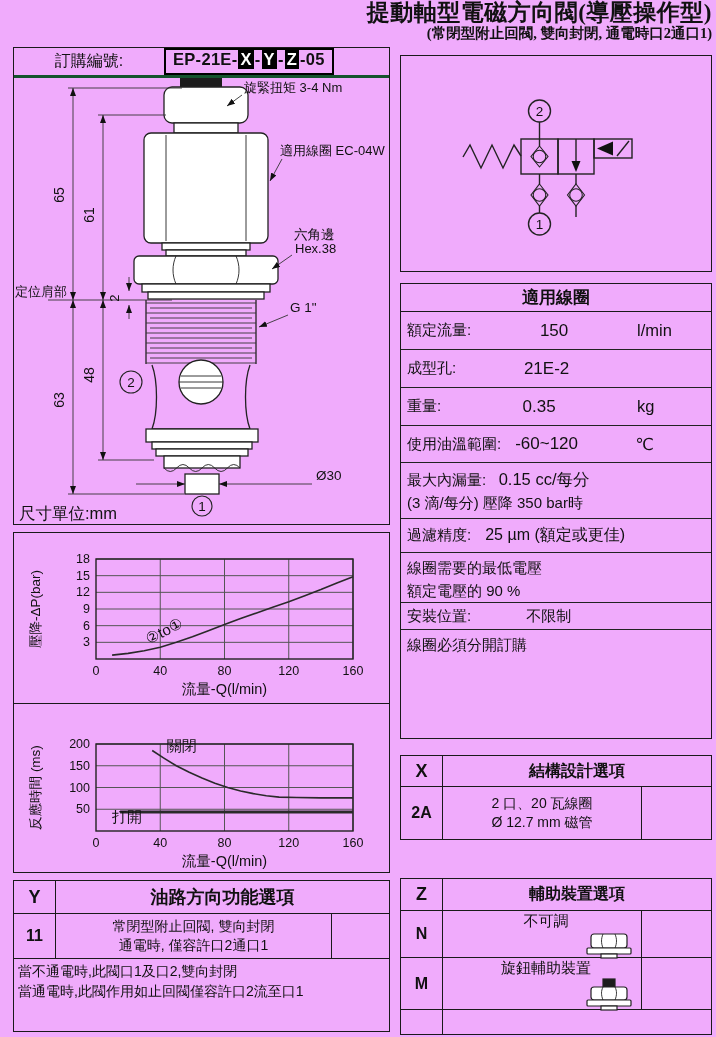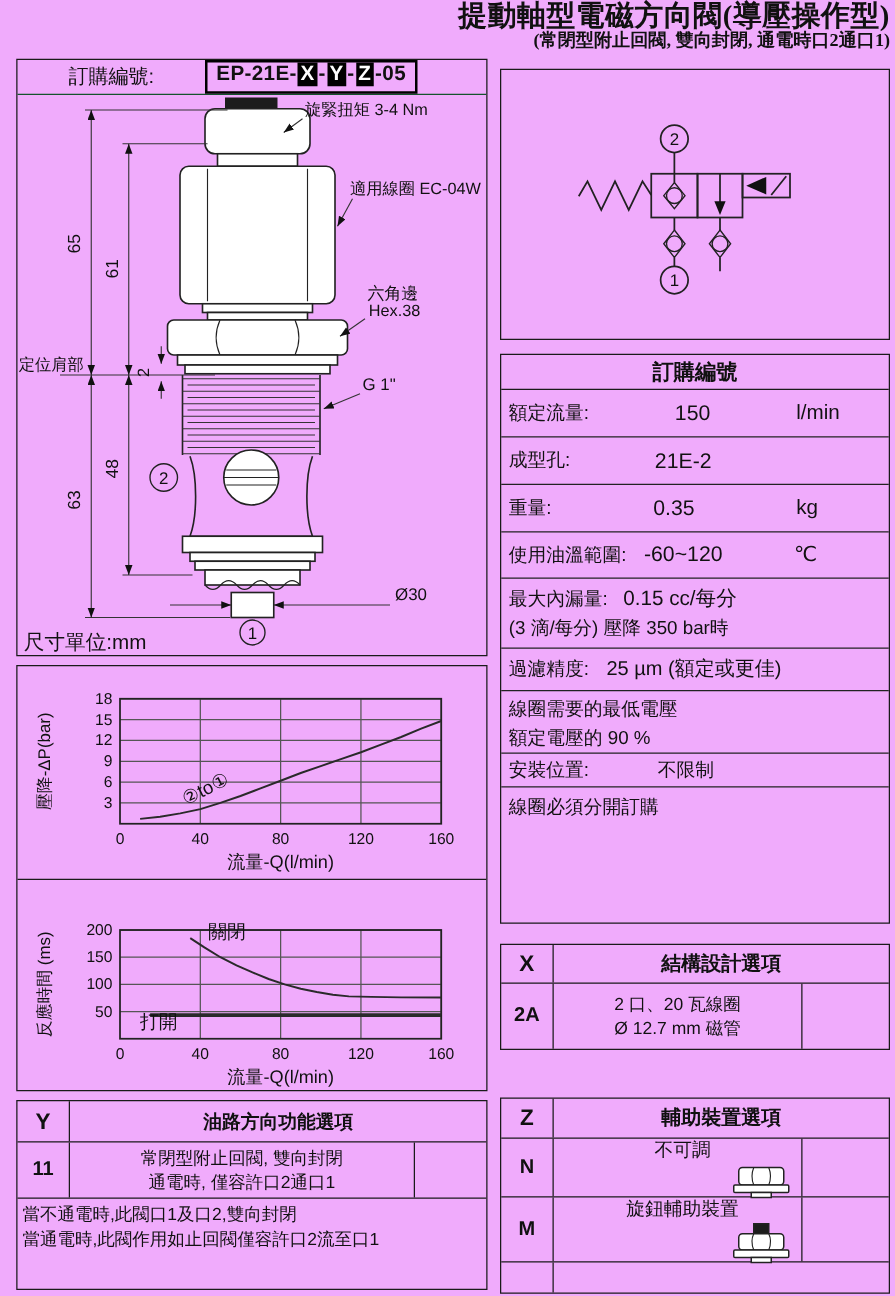--- a/index.html
+++ b/index.html
@@ -5,21 +5,21 @@
   html,body{margin:0;padding:0;background:#fff;}
   .page{position:relative;width:716px;height:1037px;background:#f0abfc;
         font-family:"Liberation Sans","DejaVu Sans",sans-serif;color:#111;overflow:hidden;}
   .abs{position:absolute;box-sizing:border-box;}
   .box{border:1.6px solid #1a1a1a;}
   
   .title-block{right:4px;top:1px;text-align:right;font-family:"Liberation Serif","DejaVu Serif",serif;}
   .title-main{font-size:23px;font-weight:bold;letter-spacing:0.5px;line-height:1.05;}
   .title-sub{font-size:14.5px;font-weight:bold;line-height:1.15;}
   
-  .order-row{display:flex;align-items:stretch;height:27px;border-bottom:1px solid #14532d;}
+  .order-row{display:flex;align-items:stretch;height:27px;border-bottom:3px solid #14532d;}
   .order-label{flex:0 0 150px;display:flex;align-items:center;justify-content:center;font-size:16px;}
   .order-code{display:flex;align-items:flex-start;border:2px solid #000;padding:0 7px;
               font-weight:bold;font-size:16.5px;letter-spacing:0.3px;}
   .order-code .inv{background:#000;color:#fff;padding:0 2px;margin:0 1px;}
   
   svg text{font-family:"Liberation Sans","DejaVu Sans",sans-serif;fill:#111;}
   
   .tech{left:400px;top:283px;width:312px;height:456px;display:flex;flex-direction:column;}
   .tech-header{display:flex;align-items:center;justify-content:center;font-weight:bold;
                font-size:17px;border-bottom:1.4px solid #1a1a1a;}
@@ -210,21 +210,21 @@
         <circle cx="175" cy="139" r="6.3" stroke-width="1.1"></circle>
         <line x1="175" y1="150" x2="175" y2="161"></line>
         <circle cx="138.5" cy="168" r="11"></circle>
       </g>
       <text x="138.5" y="60" font-size="13.5" text-anchor="middle">2</text>
       <text x="138.5" y="173" font-size="13.5" text-anchor="middle">1</text>
     </svg>
   </div>
 
   <div class="abs box tech">
-    <div class="tech-header" style="height:27px;">訂購編號</div>
+    <div class="tech-header" style="height:27px;">適用線圈</div>
     <div class="trow" style="height:38px;">
       <span class="tlabel">額定流量:</span>
       <span class="tval">150</span>
       <span class="tunit">l/min</span>
     </div>
     <div class="trow" style="height:38px;">
       <span class="tlabel">成型孔:</span>
       <span class="tval">21E-2</span>
       <span class="tunit"></span>
     </div>
@@ -332,21 +332,21 @@
         <div>2 口、20 瓦線圈</div>
         <div>Ø 12.7 mm 磁管</div>
       </div>
       <div class="opt-empty" style="width:70px;"></div>
     </div>
   </div>
 
   <div class="abs box opt" style="left:13px;top:880px;width:377px;height:152px;">
     <div class="opt-header" style="height:32px;">
       <div class="opt-key">Y</div>
-      <div class="opt-title" style="font-size:15px;">油路方向功能選項</div>
+      <div class="opt-title" style="font-size:18px;">油路方向功能選項</div>
     </div>
     <div class="opt-row" style="height:45px;">
       <div class="opt-key" style="font-size:16px;">11</div>
       <div class="opt-main">
         <div>常閉型附止回閥, 雙向封閉</div>
         <div>通電時, 僅容許口2通口1</div>
       </div>
       <div class="opt-empty" style="width:58px;"></div>
     </div>
     <div class="note-area">

